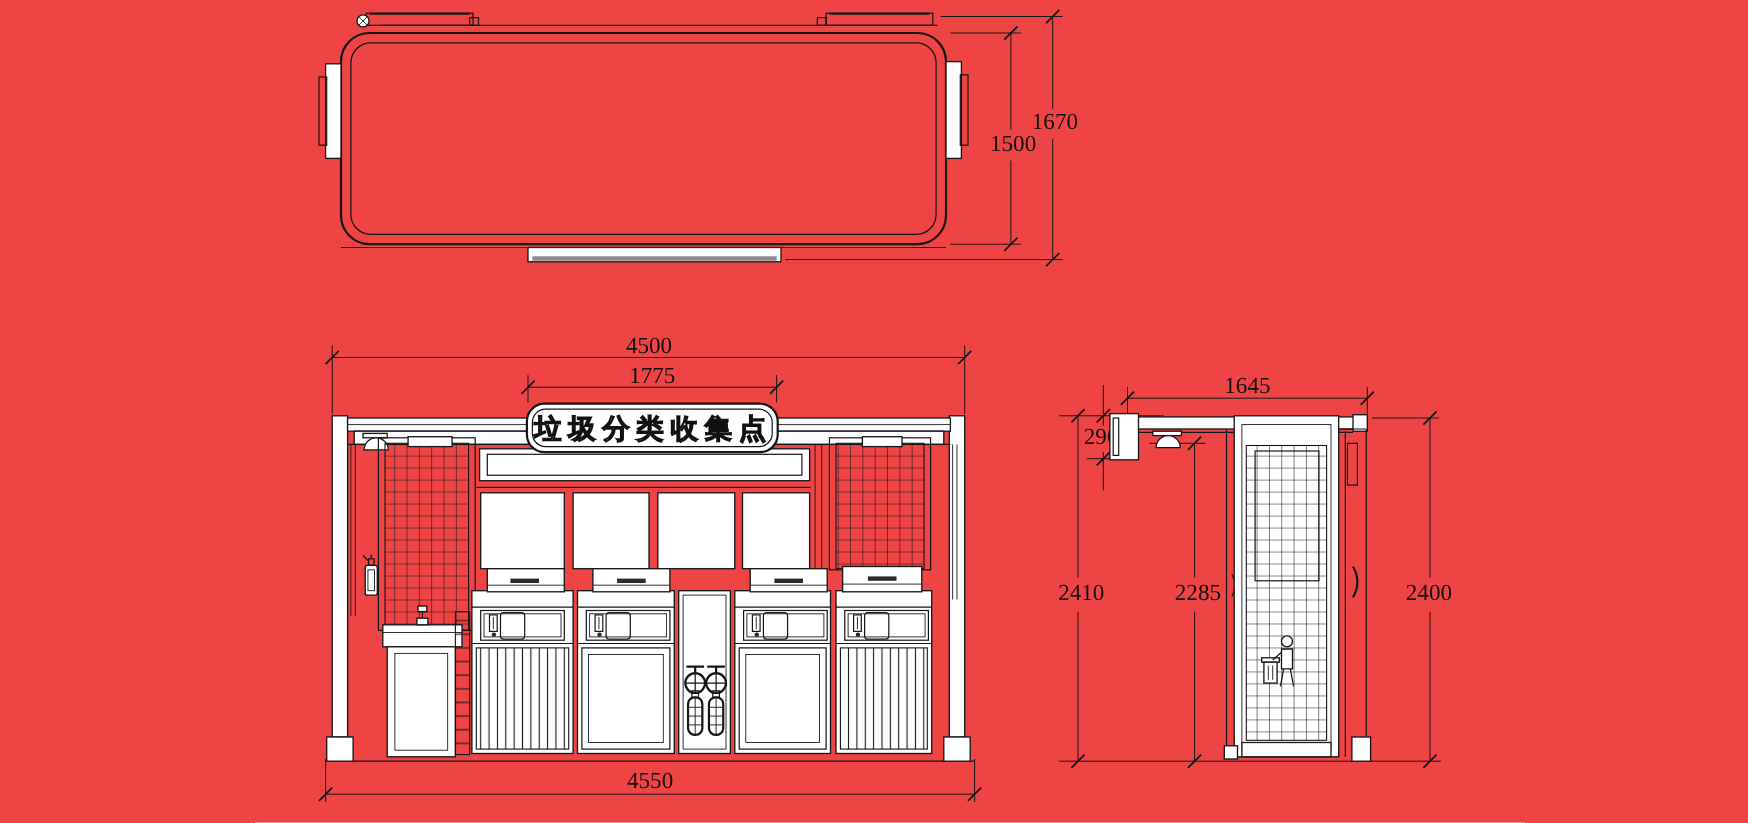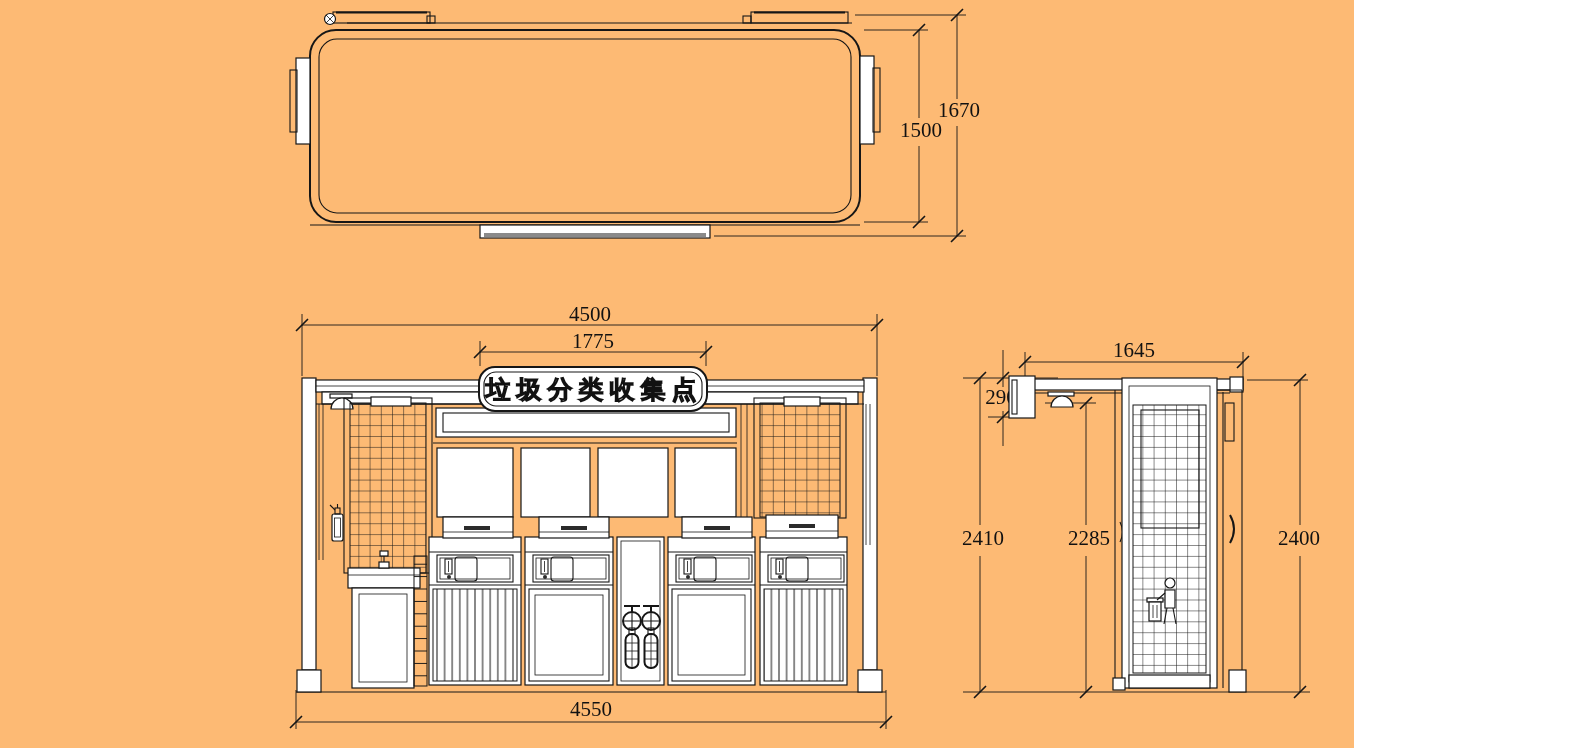--- a/index.html
+++ b/index.html
@@ -1,16 +1,16 @@
 <!DOCTYPE html>
 <html><head>
 <meta charset="utf-8">
 <style>
   html,body{margin:0;padding:0;background:#fff;}
-  .canvas{position:relative;width:1354px;height:748px;background:#fdba74;overflow:hidden;
+  .canvas{position:relative;width:1589px;height:748px;background:#ef4444;overflow:hidden;
           font-family:"Liberation Sans", sans-serif;}
   svg{position:absolute;inset:0;}
   .ln{stroke:#161616;fill:none;stroke-width:1.1;}
   .ln2{stroke:#161616;fill:none;stroke-width:2;}
   .thin{stroke:#161616;fill:none;stroke-width:0.8;}
   .wfill{fill:#ffffff;stroke:#161616;stroke-width:1.2;}
   .wfill2{fill:#ffffff;stroke:#161616;stroke-width:2;}
   .dark{fill:#2b2b2b;stroke:none;}
   .shade{fill:#8a8a8a;stroke:none;}
   .dim{stroke:#161616;stroke-width:0.9;fill:none;}

